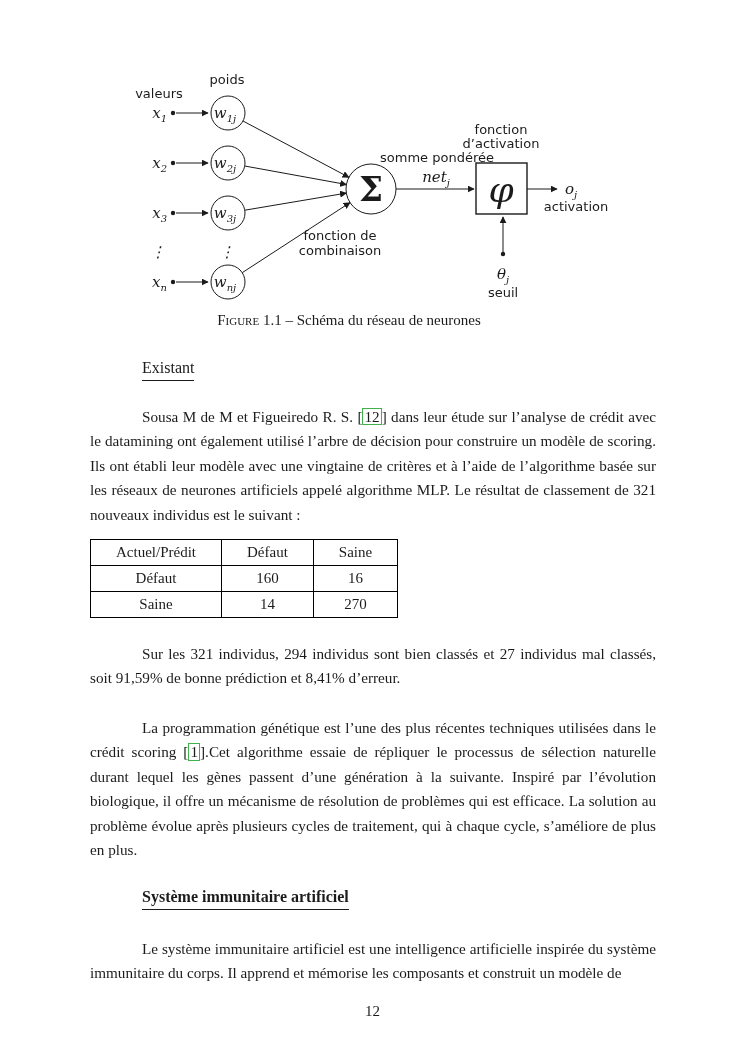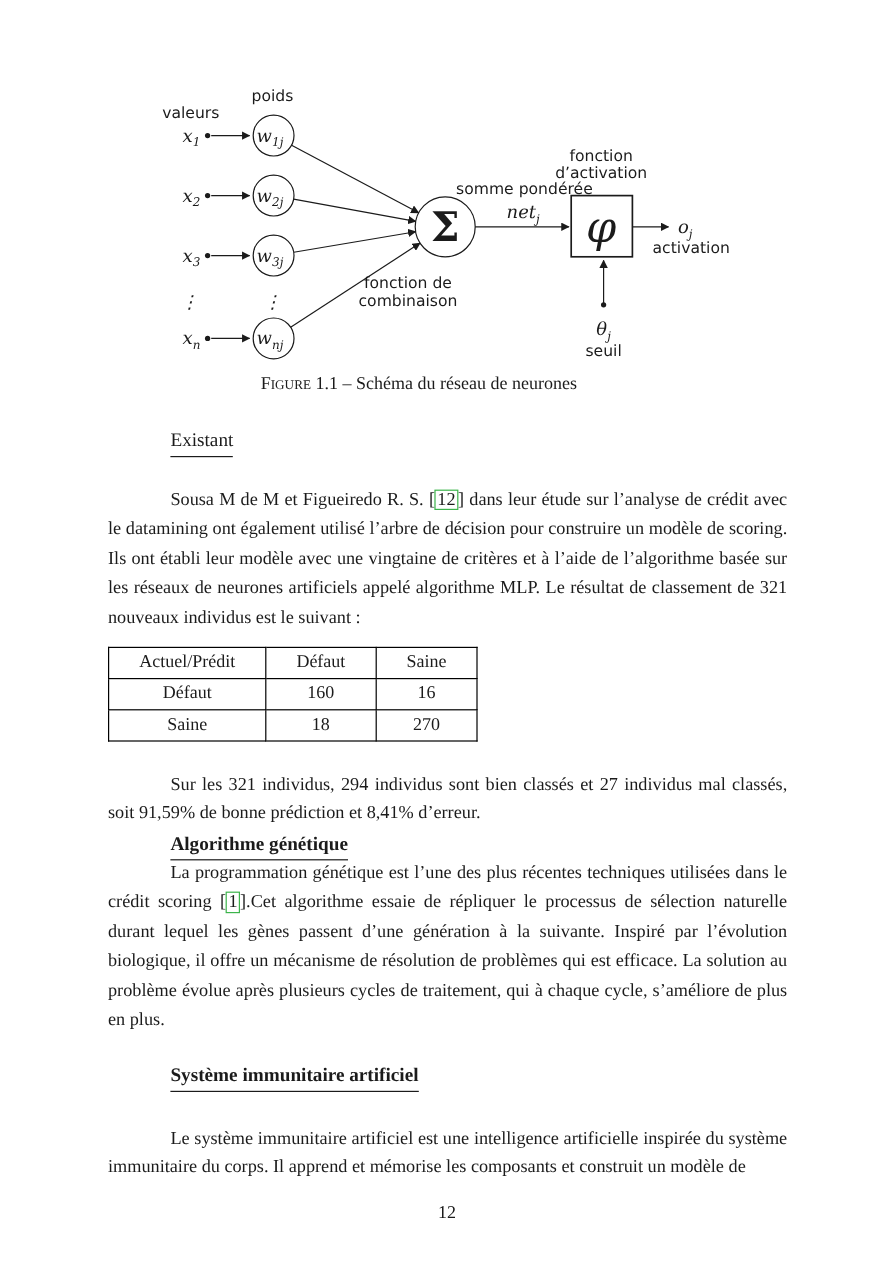--- a/index.html
+++ b/index.html
@@ -149,29 +149,28 @@
       <th class="c1">Défaut</th>
       <th class="c2">Saine</th>
     </tr>
     <tr>
       <td>Défaut</td>
       <td>160</td>
       <td>16</td>
     </tr>
     <tr>
       <td>Saine</td>
-      <td>18</td>
+      <td>14</td>
       <td>270</td>
     </tr>
   </tbody>
     </table>
 
   <p class="para indent" style="top:642px;">Sur les 321 individus, 294 individus sont bien classés et 27 individus mal classés, soit 91,59% de bonne prédiction et 8,41% d’erreur.</p>
 
-  <div class="heading bold" style="top:694px;">Algorithme génétique</div>
 
   <p class="para indent" style="top:716px;"><span>La programmation génétique est l’une des plus récentes techniques utilisées dans le crédit scoring [</span><span class="cite">1</span><span>].Cet algorithme essaie de répliquer le processus de sélection naturelle durant lequel les gènes passent d’une génération à la suivante. Inspiré par l’évolution biologique, il offre un mécanisme de résolution de problèmes qui est efficace. La solution au problème évolue après plusieurs cycles de traitement, qui à chaque cycle, s’améliore de plus en plus.</span></p>
 
   <div class="heading bold" style="top:887px;">Système immunitaire artificiel</div>
 
   <p class="para indent" style="top:937px;">Le système immunitaire artificiel est une intelligence artificielle inspirée du système immunitaire du corps. Il apprend et mémorise les composants et construit un modèle de</p>
 
   <div class="page-number">12</div>
 
 </div>

